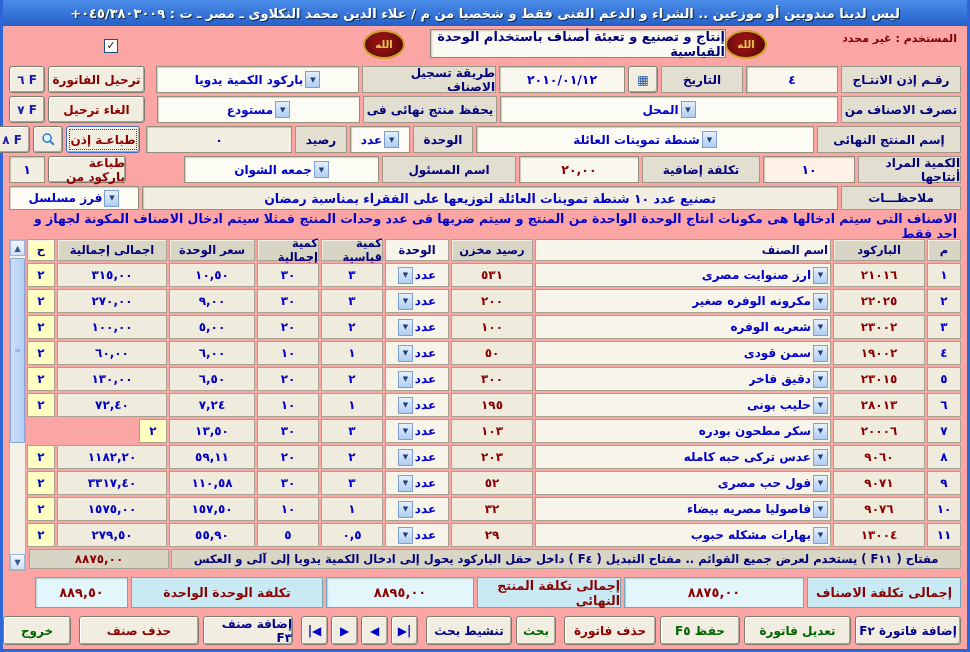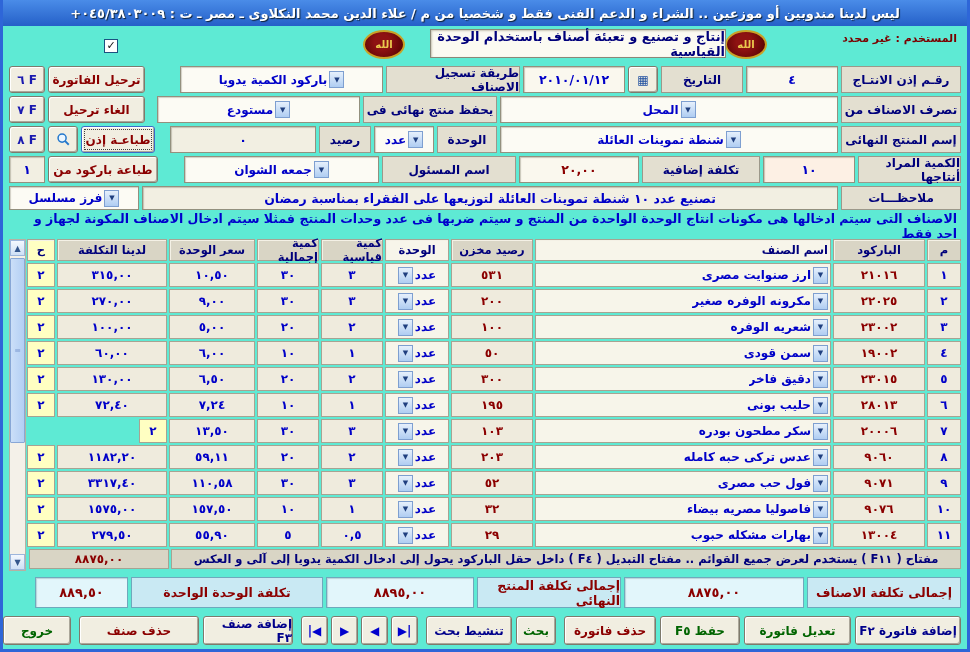--- a/index.html
+++ b/index.html
@@ -1,18 +1,18 @@
 <!DOCTYPE html>
 <html dir="rtl" lang="ar"><head>
 <meta charset="utf-8">
 <style>
   * { box-sizing: border-box; margin:0; padding:0; }
   html,body { width:970px; height:652px; overflow:hidden; }
   body { font-family:"DejaVu Sans", sans-serif; background:#ECE6D4; }
-  .window { width:970px; height:652px; border:3px solid #2E66D8; border-top:none; display:flex; flex-direction:column; background:#5eead4; }
+  .window { width:970px; height:652px; border:3px solid #2E66D8; border-top:none; display:flex; flex-direction:column; background:#fca5a5; }
   .titlebar { height:26px; background:linear-gradient(180deg,#4A8CE8,#2560C8); color:#fff; font-weight:bold; font-size:13px; display:flex; align-items:center; justify-content:center; flex:none; text-shadow:1px 1px 1px #123; }
   
   .header-row { height:38px; position:relative; flex:none; }
   .user-label { position:absolute; right:10px; top:6px; color:#7B0000; font-size:11px; font-weight:bold; }
   .title-box { position:absolute; left:427px; top:3px; width:296px; height:29px; background:#FBFAF2; border:1px solid #8A8778; box-shadow:inset 1px 1px 2px #C8C4B4; color:#00007B; font-weight:bold; font-size:13px; display:flex; align-items:center; justify-content:center; }
   .logo { position:absolute; top:4px; width:42px; height:29px; border-radius:50%; background:radial-gradient(circle at 45% 40%, #8E1212 30%, #5A0404 85%); border:2px solid #C9A227; color:#EBCB4E; font-size:10px; font-weight:bold; display:flex; align-items:center; justify-content:center; }
   .logo.l1 { left:722px; } .logo.l2 { left:360px; }
   .checkbox { position:absolute; left:101px; top:13px; width:14px; height:14px; background:#fff; border:1px solid #1C5180; font-size:11px; line-height:12px; text-align:center; color:#111; }
   
   .form { padding:2px 6px 0; flex:none; }
@@ -75,21 +75,21 @@
     <span class="checkbox">✓</span>
   </div>
 
   <div class="form">
 
     <div class="frow">
       <div class="lbl" style="width:120px">رقـم إذن الانتـاج</div>
       <div class="fld" style="width:92px">٤</div>
       <div class="lbl" style="width:82px">التاريخ</div>
       <div class="btn" style="width:30px; color:#2050A0">▦</div>
-      <div class="fld" style="width:102px">٢٠١٠/٠١/١٢</div>
+      <div class="fld" style="width:126px">٢٠١٠/٠١/١٢</div>
       <div class="lbl" style="width:134px">طريقة تسجيل الاصناف</div>
       <div class="combo" style="width:203px">
         <span class="arr">▼</span>
         <span>باركود الكمية يدويا</span>
       </div>
       <div class="spacer"></div>
       <div class="btn" style="width:97px">ترحيل الفاتورة</div>
       <div class="btn fk" style="width:36px">F ٦</div>
     </div>
 
@@ -103,21 +103,21 @@
       <div class="combo" style="width:203px">
         <span class="arr">▼</span>
         <span>مستودع</span>
       </div>
       <div class="spacer"></div>
       <div class="btn" style="width:97px">الغاء ترحيل</div>
       <div class="btn fk" style="width:36px">F ٧</div>
     </div>
 
     <div class="frow">
-      <div class="lbl" style="width:120px">إسم المنتج النهائى</div>
+      <div class="lbl" style="width:144px">إسم المنتج النهائى</div>
       <div class="combo" style="width:338px">
         <span class="arr">▼</span>
         <span>شنطة تموينات العائلة</span>
       </div>
       <div class="lbl" style="width:60px">الوحدة</div>
       <div class="combo" style="width:60px">
         <span class="arr">▼</span>
         <span>عدد</span>
       </div>
       <div class="lbl" style="width:52px">رصيد</div>
@@ -137,21 +137,21 @@
       <div class="lbl" style="width:103px">الكمية المراد أنتاجها</div>
       <div class="fld cream" style="width:92px">١٠</div>
       <div class="lbl" style="width:118px">تكلفة إضافية</div>
       <div class="fld red" style="width:120px">٢٠,٠٠</div>
       <div class="lbl" style="width:134px">اسم المسئول</div>
       <div class="combo" style="width:195px">
         <span class="arr">▼</span>
         <span>جمعه الشوان</span>
       </div>
       <div class="spacer"></div>
-      <div class="btn" style="width:110px">طباعة باركود من</div>
+      <div class="btn" style="width:78px">طباعة باركود من</div>
       <div class="fld" style="width:36px; background:#F2EFE2">١</div>
     </div>
 
     <div class="frow" style="height:24px">
       <div class="lbl" style="width:120px">ملاحظـــات</div>
       <div class="fld" style="flex:1; background:#F2EFE2">تصنيع عدد ١٠ شنطة تموينات العائلة  لتوزيعها على الفقراء بمناسبة رمضان</div>
       <div class="combo" style="width:130px">
         <span class="arr">▼</span>
         <span>فرز مسلسل</span>
       </div>
@@ -171,21 +171,21 @@
     <div class="grid" id="grid">
       <div class="trow" id="grid-head">
           <div class="cell th c-num">م</div>
           <div class="cell th c-bar">الباركود</div>
           <div class="cell th c-name">اسم الصنف</div>
           <div class="cell th c-stock">رصيد مخزن</div>
           <div class="cell th c-unit">الوحدة</div>
           <div class="cell th c-q1">كمية قياسية</div>
           <div class="cell th c-q2">كمية إجمالية</div>
           <div class="cell th c-price">سعر الوحدة</div>
-          <div class="cell th c-cost">لدينا التكلفة</div>
+          <div class="cell th c-cost">اجمالى إجمالية</div>
           <div class="cell th c-h">ح</div>
         </div>
       <div id="grid-body">
           <div class="trow">
             <div class="cell c-num">١</div>
             <div class="cell c-bar red">٢١٠١٦</div>
             <div class="cell c-name">
               <span class="arr">▼</span>
               <span class="txt">ارز صنوايت مصرى</span>
             </div>

